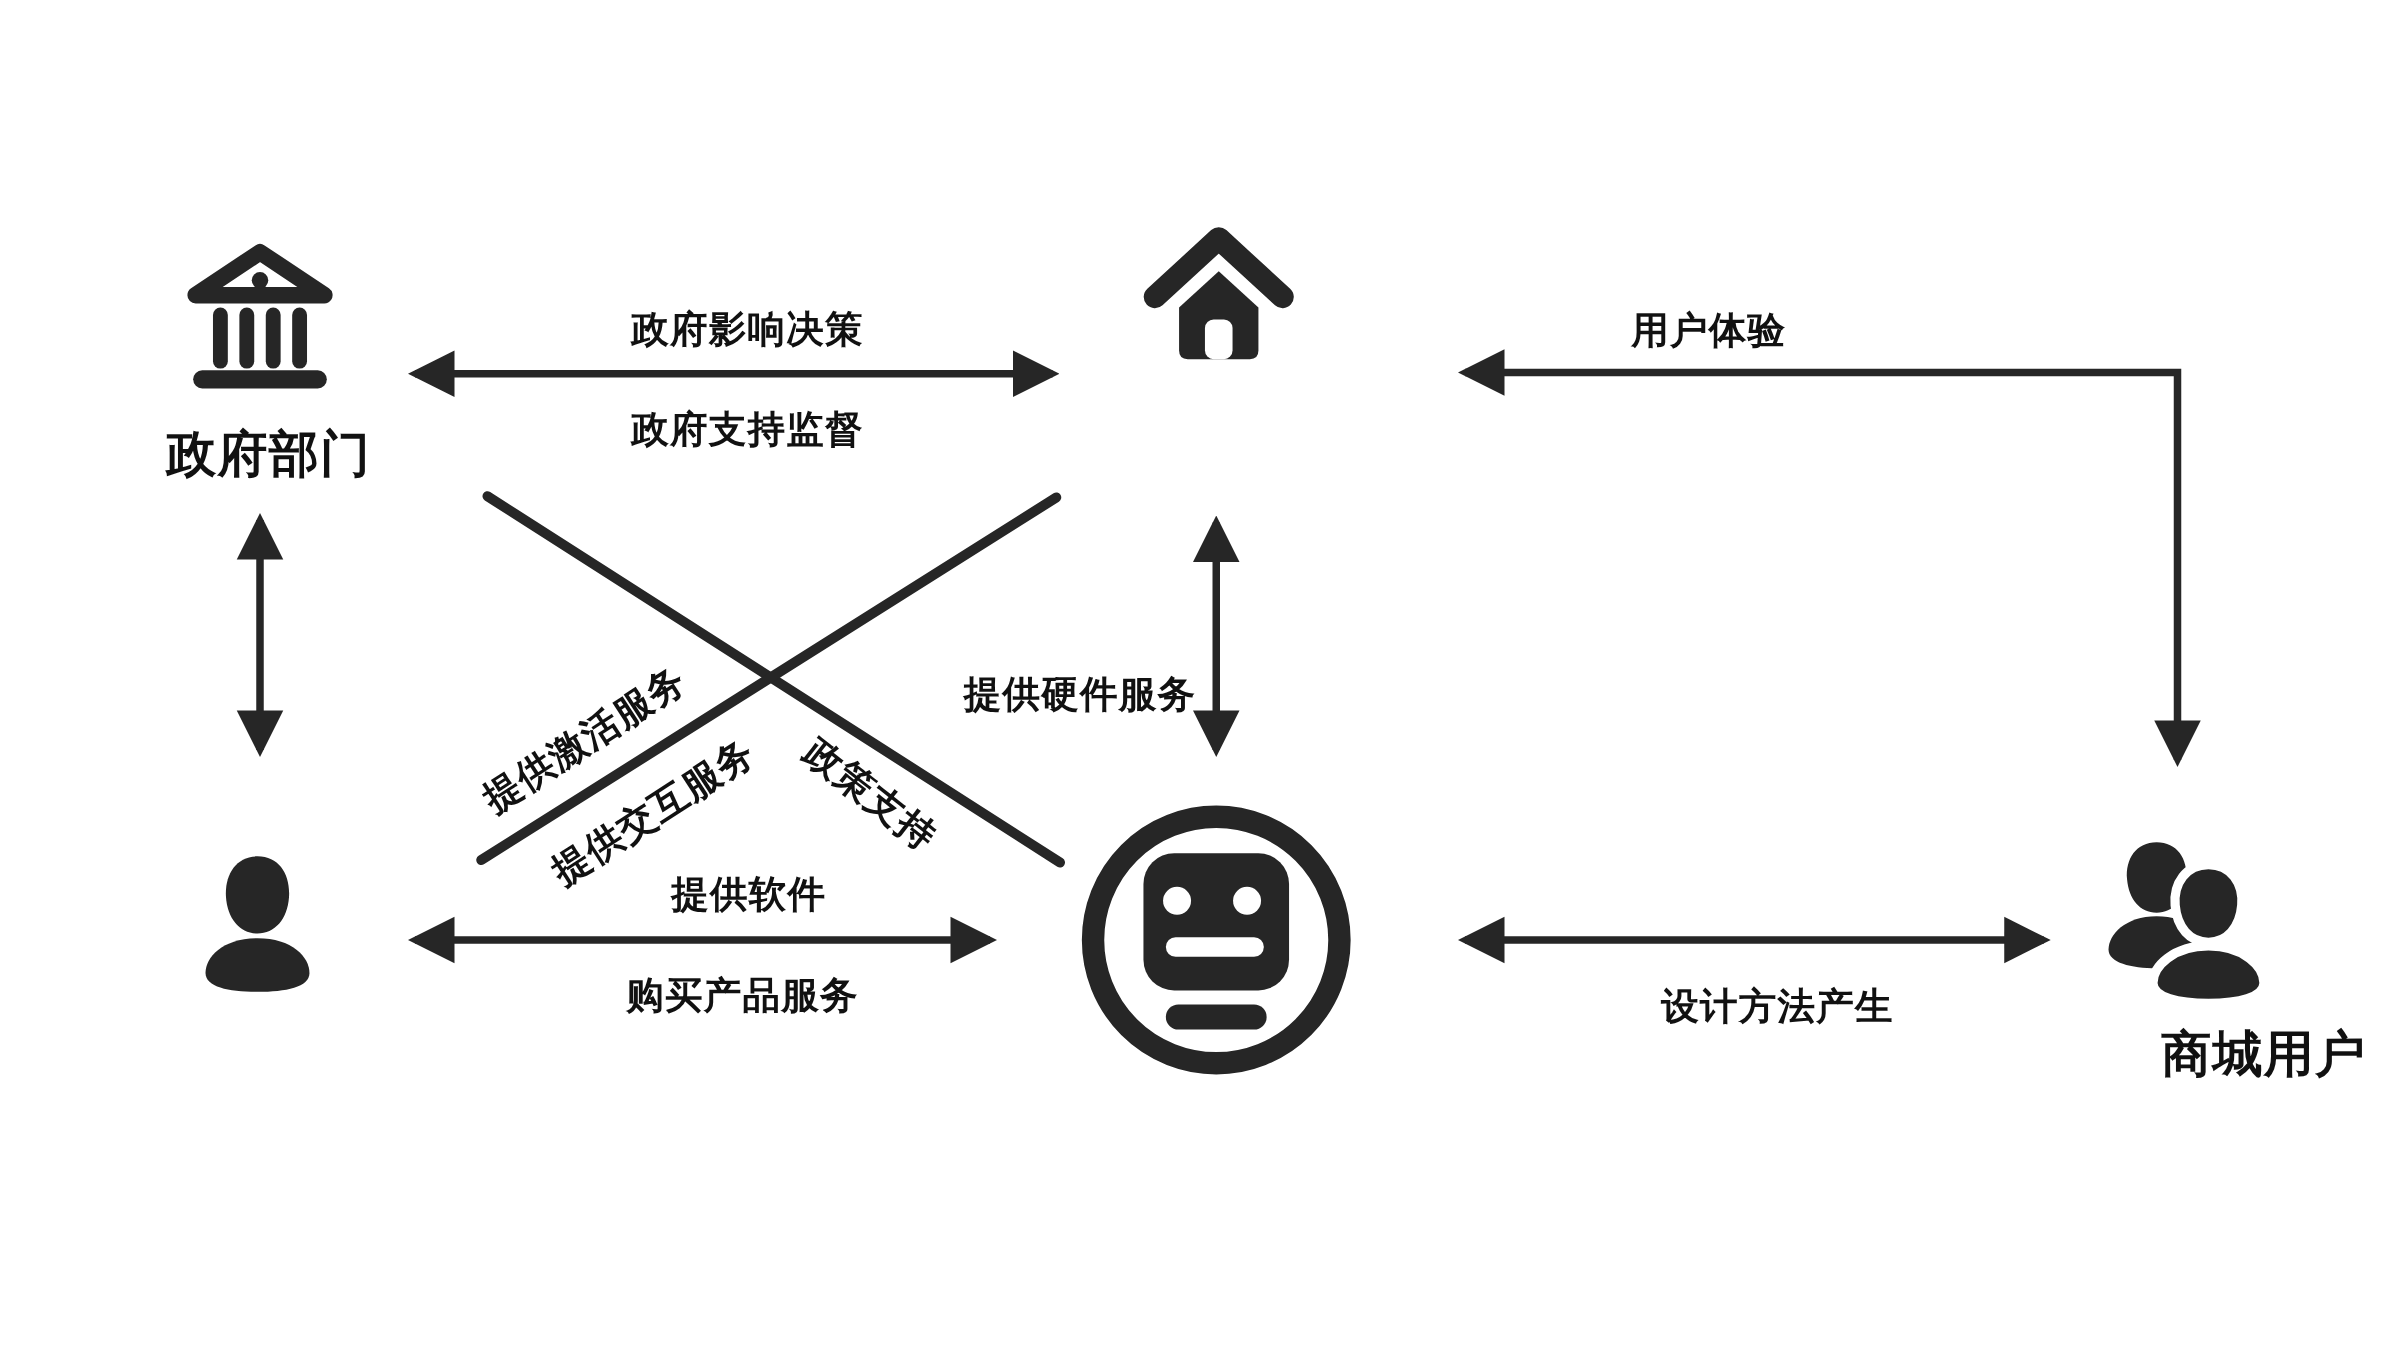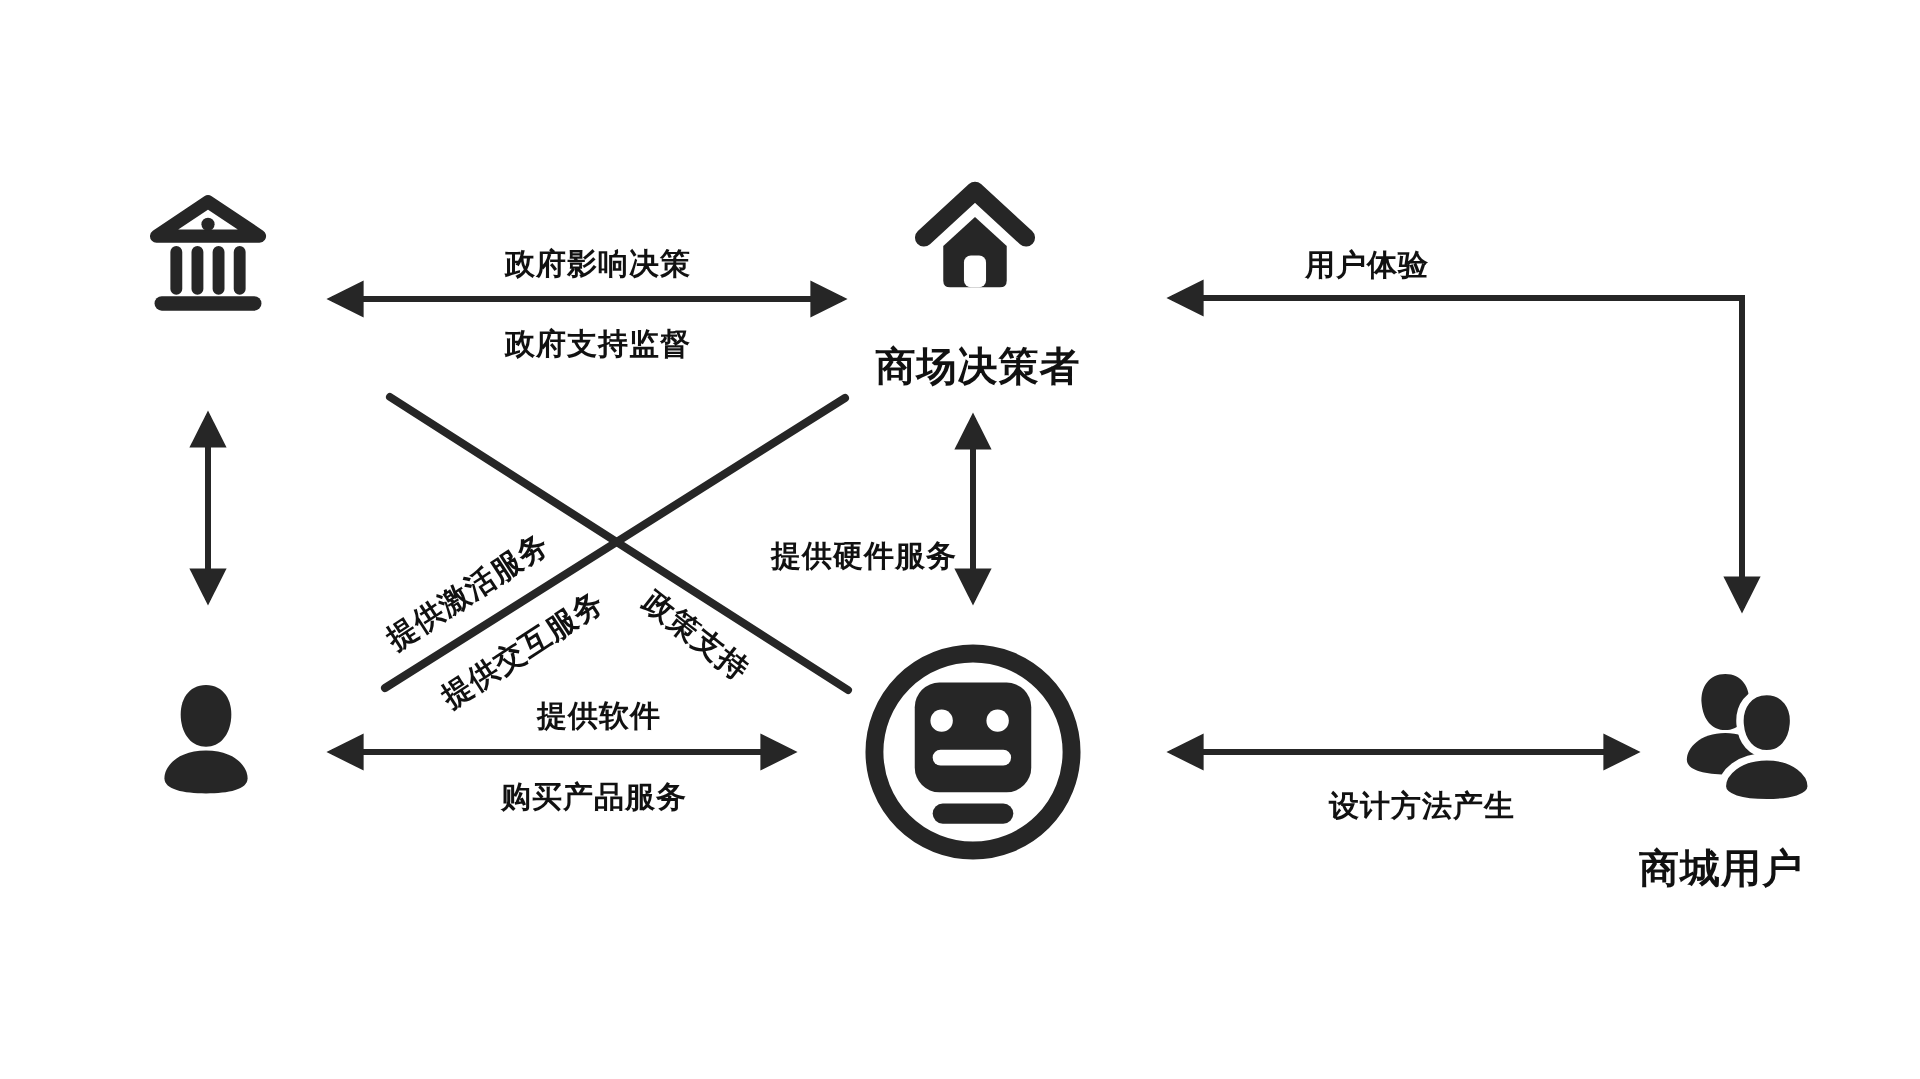--- a/index.html
+++ b/index.html
@@ -25,21 +25,21 @@
   #icon-home{left:898px;top:170px;width:154px;height:138px;}
   #icon-person{left:143px;top:664px;width:126px;height:148px;}
   #icon-robot{left:861px;top:640px;width:224px;height:224px;}
   #icon-users{left:1675px;top:665px;width:148px;height:148px;}
 
   
   #nl-gov{left:215px;top:363px;}
   #nl-mall{left:978px;top:366px;}
   #nl-provider{left:217px;top:851px;}
   #nl-robot{left:977px;top:903px;}
-  #nl-users{left:1721px;top:843px;margin-top:25px;}
+  #nl-users{left:1811px;top:843px;}
 
   
   #el-gov-top{left:598px;top:264px;}
   #el-gov-bottom{left:598px;top:344px;}
   #el-ux{left:1367px;top:265px;}
   #el-hardware{left:864px;top:556px;}
   #el-demand{left:1178px;top:532px;}
   #el-software{left:599px;top:716px;}
   #el-buy{left:594px;top:797px;}
   #el-iterate{left:1410px;top:715px;}
@@ -107,21 +107,21 @@
     <rect x="32" y="73" width="36" height="9" rx="4.5" fill="#262626"></rect>
   </svg>
 
   <svg id="icon-users" class="icon" viewBox="0 0 100 100">
     <path d="M34 6 C45 6 51 15 50 26 C49 37 43 44 34 44 C25 44 19 37 18 26 C17 15 23 6 34 6 Z" fill="#262626"></path>
     <path d="M34 46 C51 46 60 56 60 64 C60 71 48 74 34 74 C20 74 8 71 8 64 C8 56 17 46 34 46 Z" fill="#262626"></path>
     <path d="M62 18 C74 18 81 28 80 40 C79 52 72 60 62 60 C52 60 45 52 44 40 C43 28 50 18 62 18 Z" fill="#262626" stroke="#ffffff" stroke-width="5"></path>
     <path d="M62 62 C81 62 92 73 92 82 C92 90 78 93 62 93 C46 93 32 90 32 82 C32 73 43 62 62 62 Z" fill="#262626" stroke="#ffffff" stroke-width="5"></path>
   </svg>
 
-  <div id="nl-mall" class="node-label">商场决策者</div>
+  <div id="nl-gov" class="node-label">政府部门</div>
   <div id="nl-users" class="node-label">商城用户</div>
 
   <div id="el-gov-top" class="edge-label">政府影响决策</div>
   <div id="el-gov-bottom" class="edge-label">政府支持监督</div>
   <div id="el-ux" class="edge-label">用户体验</div>
   <div id="el-hardware" class="edge-label">提供硬件服务</div>
   <div id="el-software" class="edge-label">提供软件</div>
   <div id="el-buy" class="edge-label">购买产品服务</div>
   <div id="el-design" class="edge-label">设计方法产生</div>
   <div id="el-activation" class="edge-label rot-up">提供激活服务</div>

